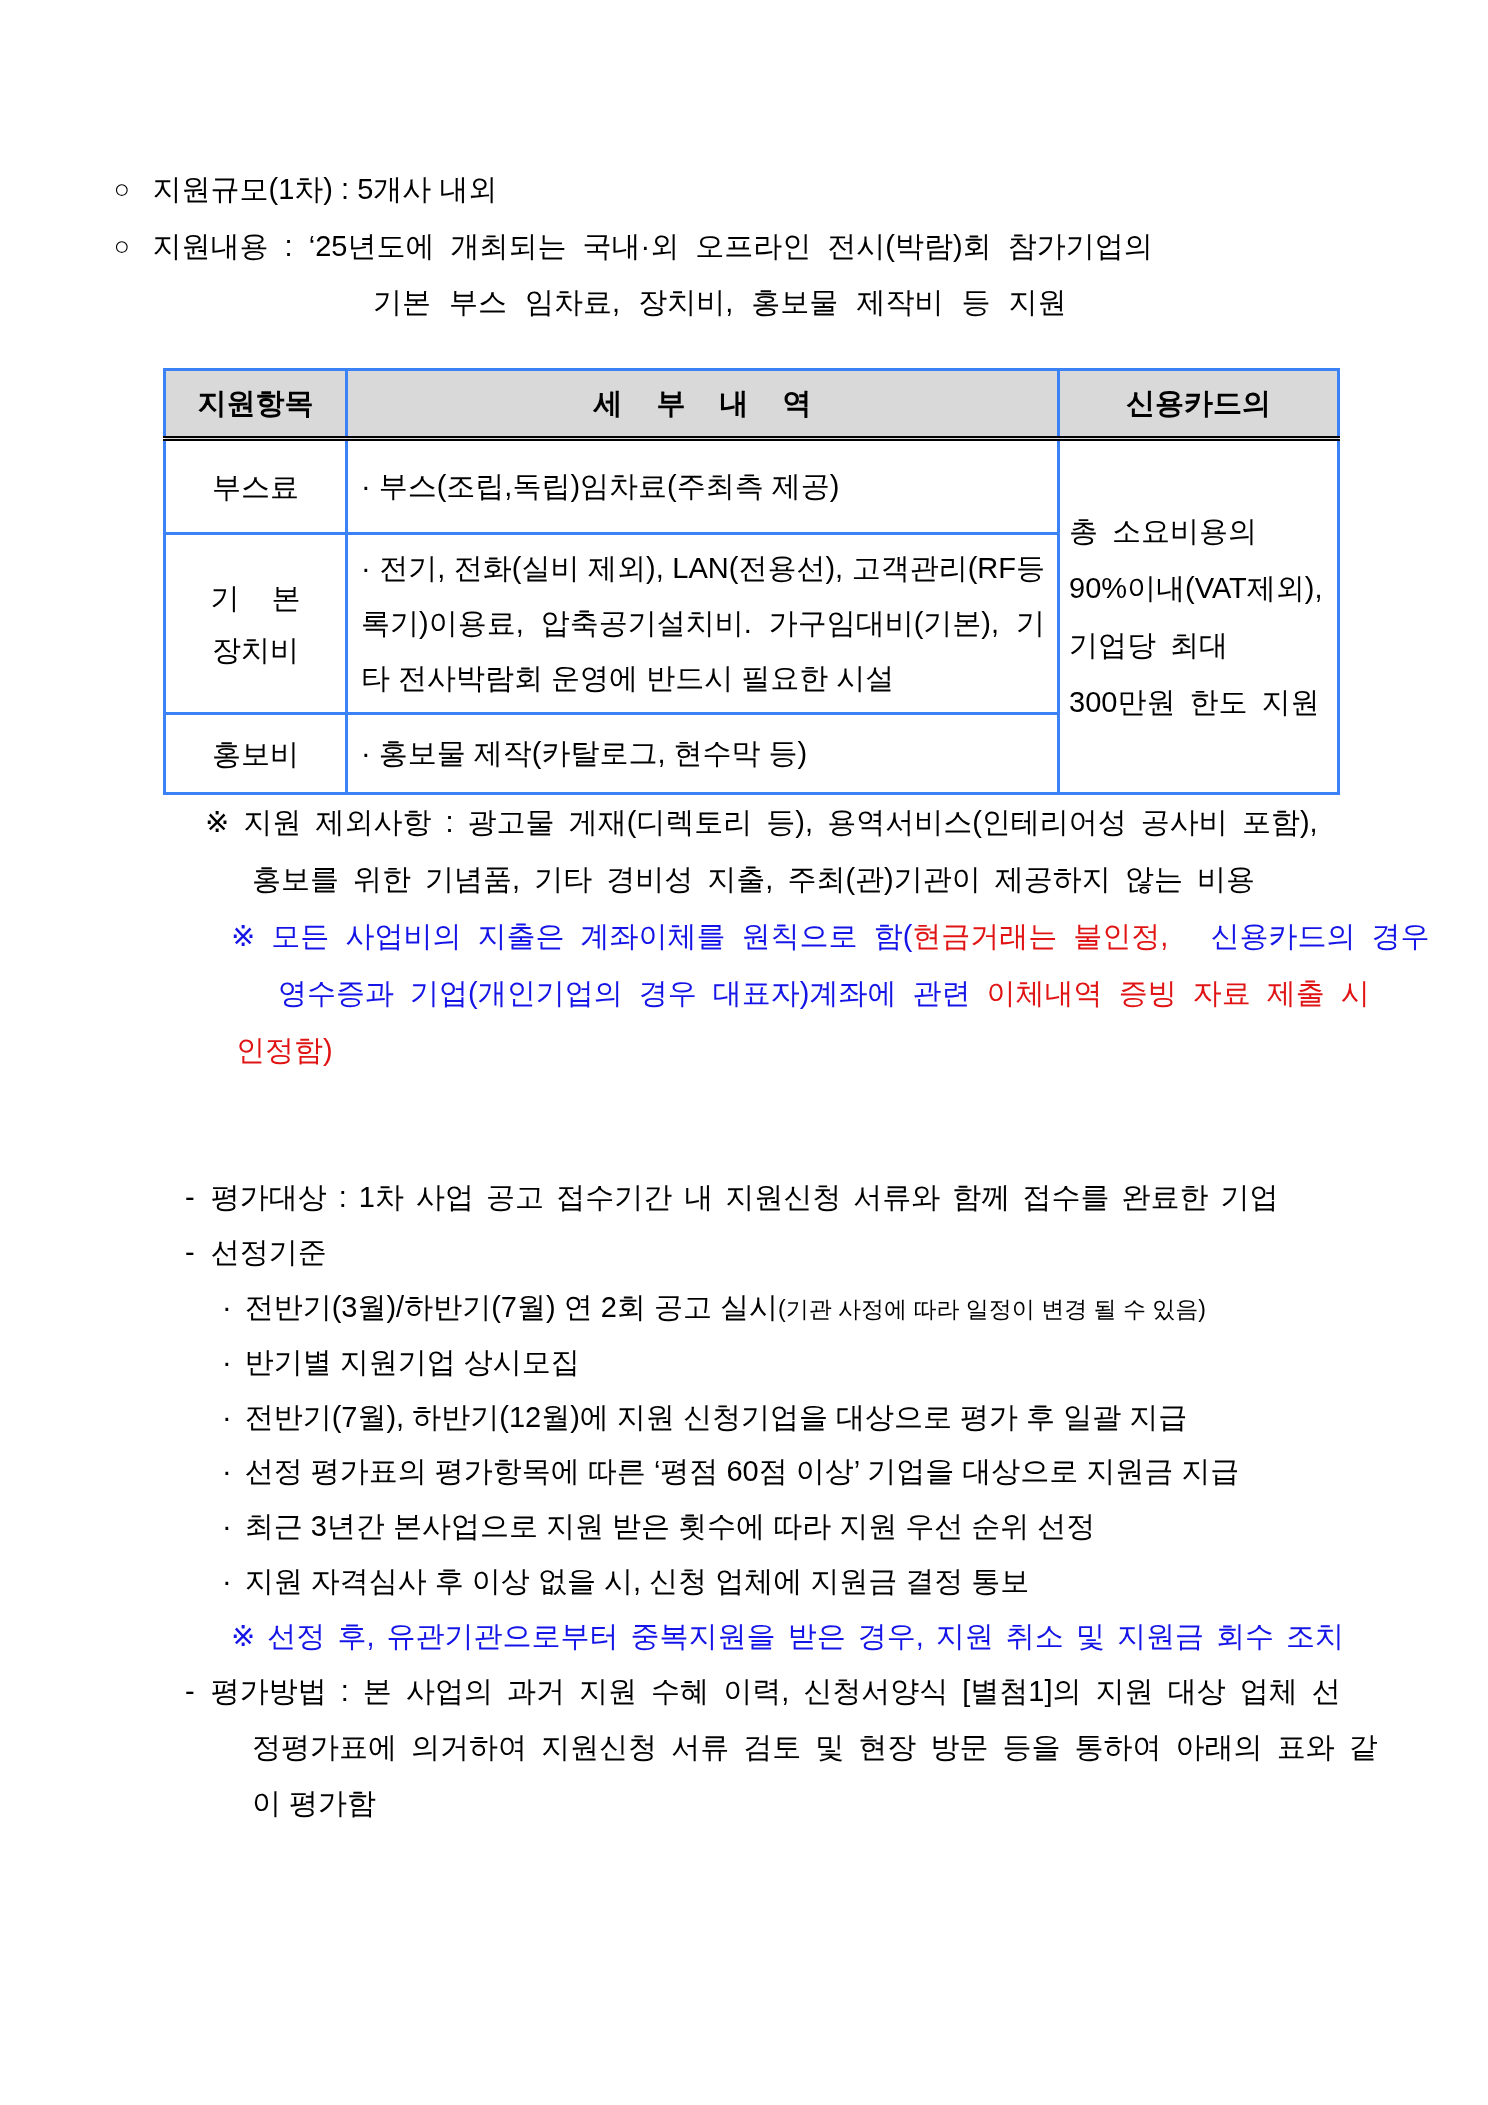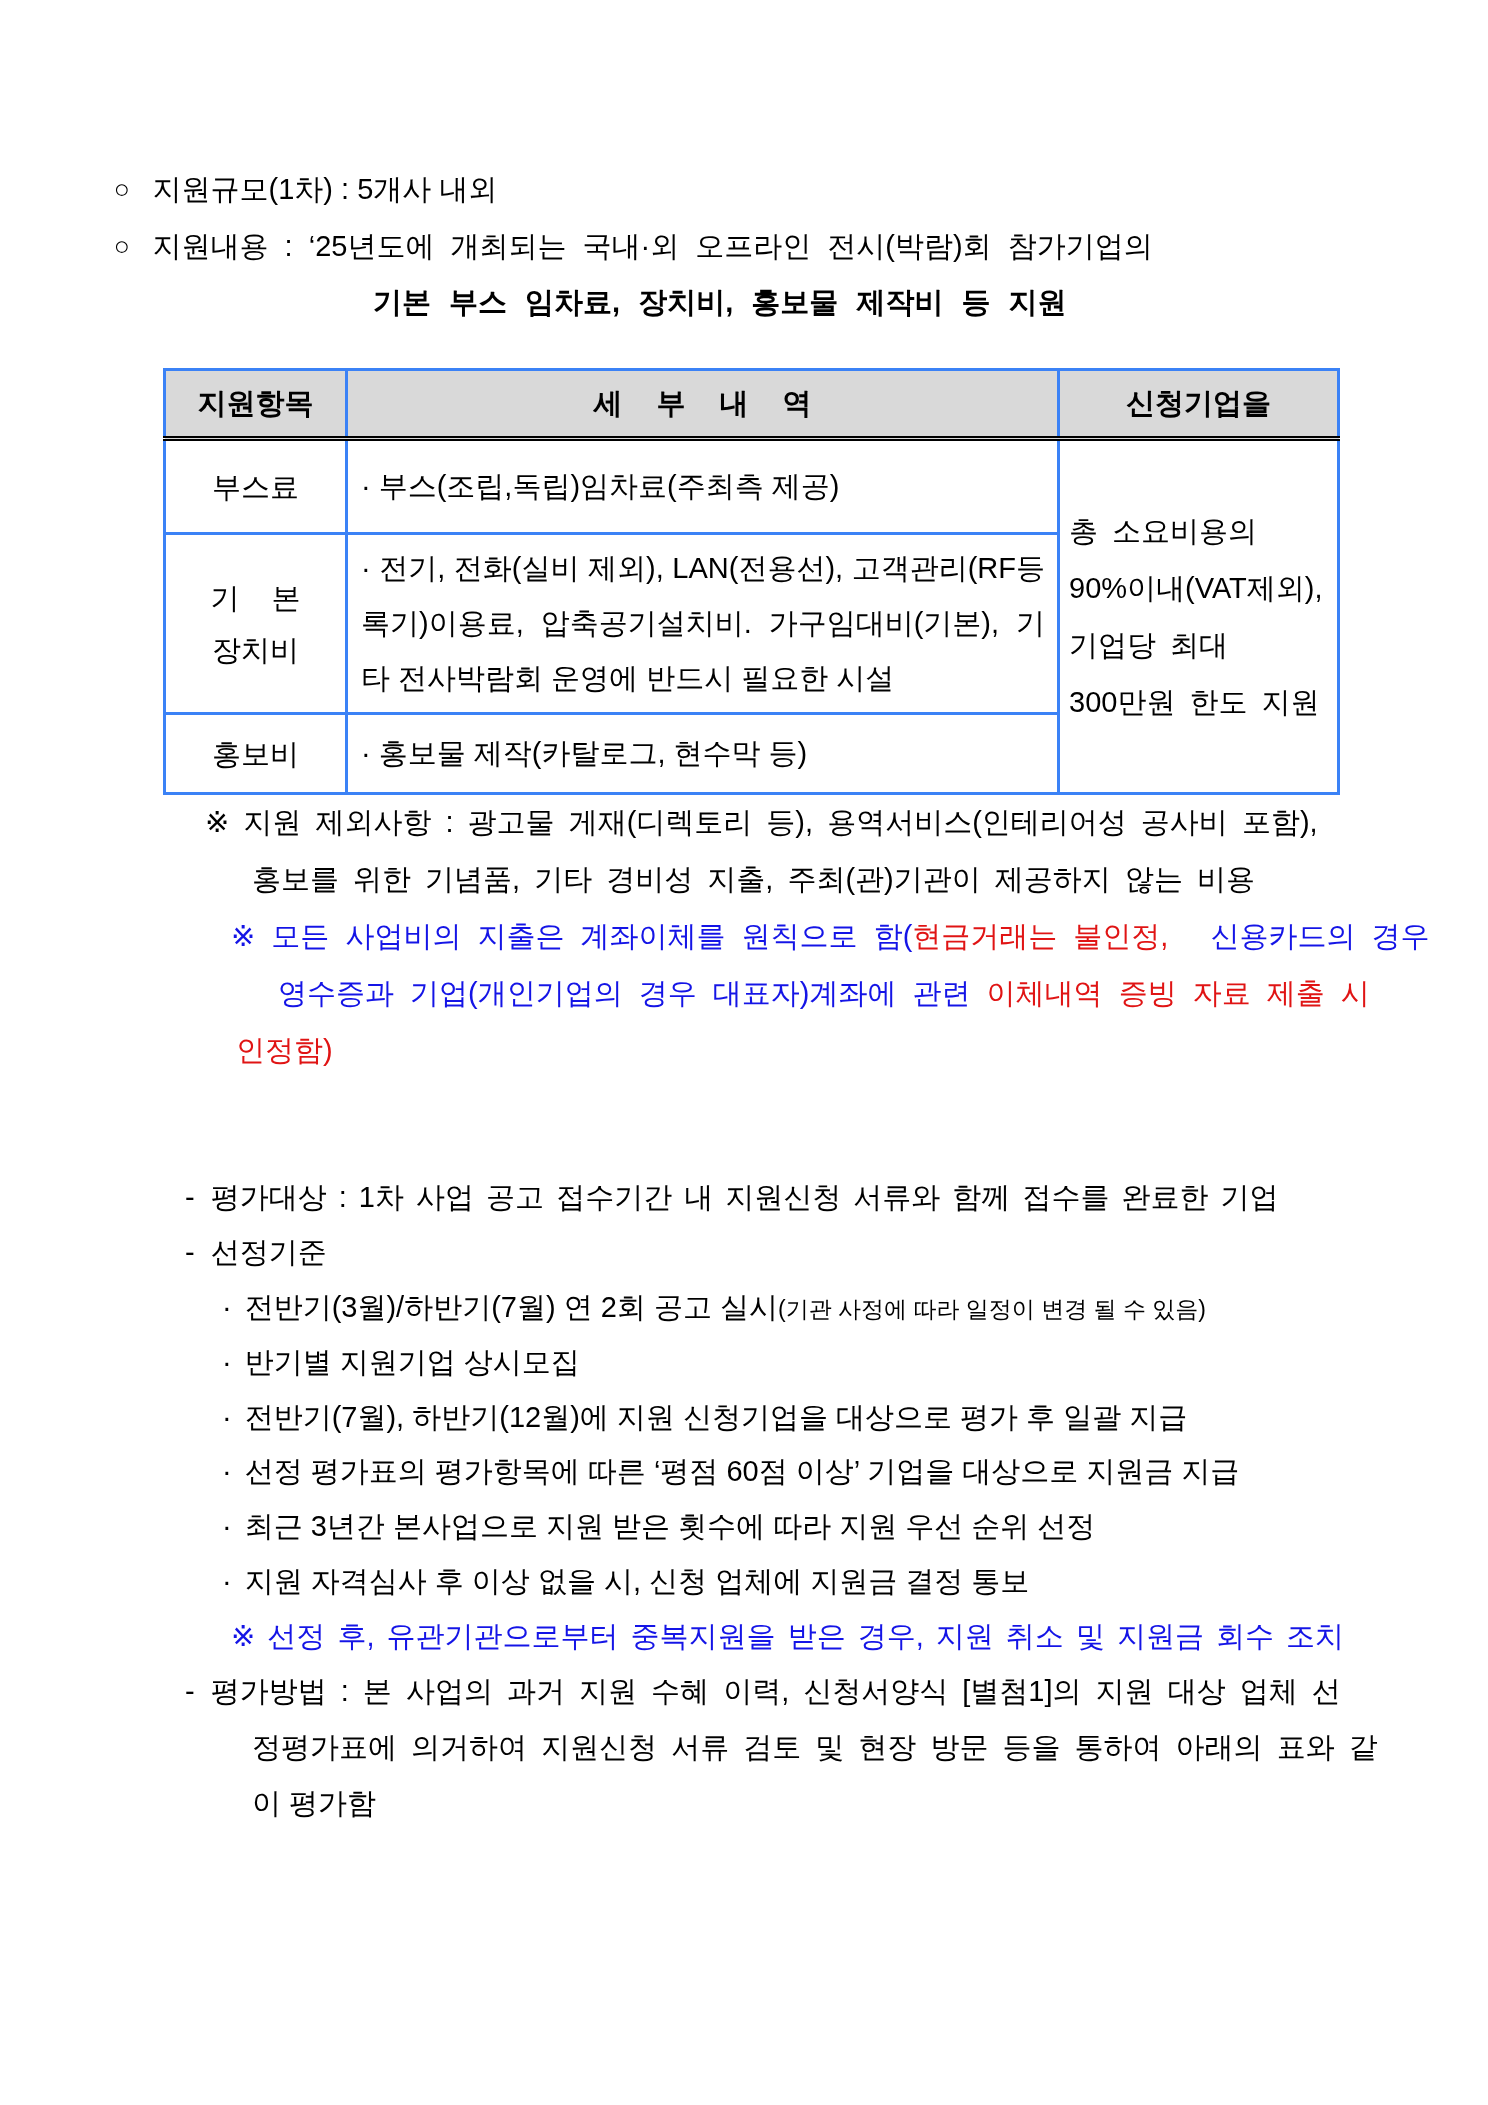--- a/index.html
+++ b/index.html
@@ -12,21 +12,21 @@
     overflow:hidden;
   }
   .abs{position:absolute;}
   .line{font-size:29px;white-space:nowrap;}
   .mk-circle{display:inline-block;margin-right:22px;transform:scale(0.92);}
   .mk-dash{display:inline-block;margin-right:16px;}
   .mk-dot{display:inline-block;margin-right:13px;}
   .ws4{word-spacing:4px;}
   .ws6{word-spacing:6px;}
   .ws8{word-spacing:8px;}
-  .ws10{word-spacing:10px;font-weight:bold;}
+  .ws10{word-spacing:10px;}
   .blue{color:var(--blue);margin-left:26px;}
   .red{color:var(--red);}
   .small{font-size:23px;}
   
   table.t{border-collapse:collapse;border:3px solid #000;table-layout:fixed;
           font-size:29px;}
   table.t th,table.t td{border:3px solid #3b82f6;}
   table.t thead tr{background:var(--table_header_bg);height:69px;}
   table.t thead th{border-bottom:5px double #000;font-weight:bold;text-align:center;}
   th.spread{word-spacing:26px;}
@@ -57,21 +57,21 @@
   <table class="t abs" style="top:368px;left:163px;width:1174px;">
     <colgroup>
       <col style="width:182px">
         <col style="width:712px">
         <col style="width:280px">
     </colgroup>
     <thead>
       <tr>
         <th>지원항목</th>
         <th class="spread">세 부 내 역</th>
-        <th>신청기업을</th>
+        <th>신용카드의</th>
       </tr>
     </thead>
     <tbody>
       <tr style="height:95px">
         <td class="item">부스료</td>
         <td class="detail">· 부스(조립,독립)임차료(주최측 제공)</td>
         <td class="amount" rowspan="3">총 소요비용의
 90%이내(VAT제외),
 기업당 최대
 300만원 한도 지원</td>

